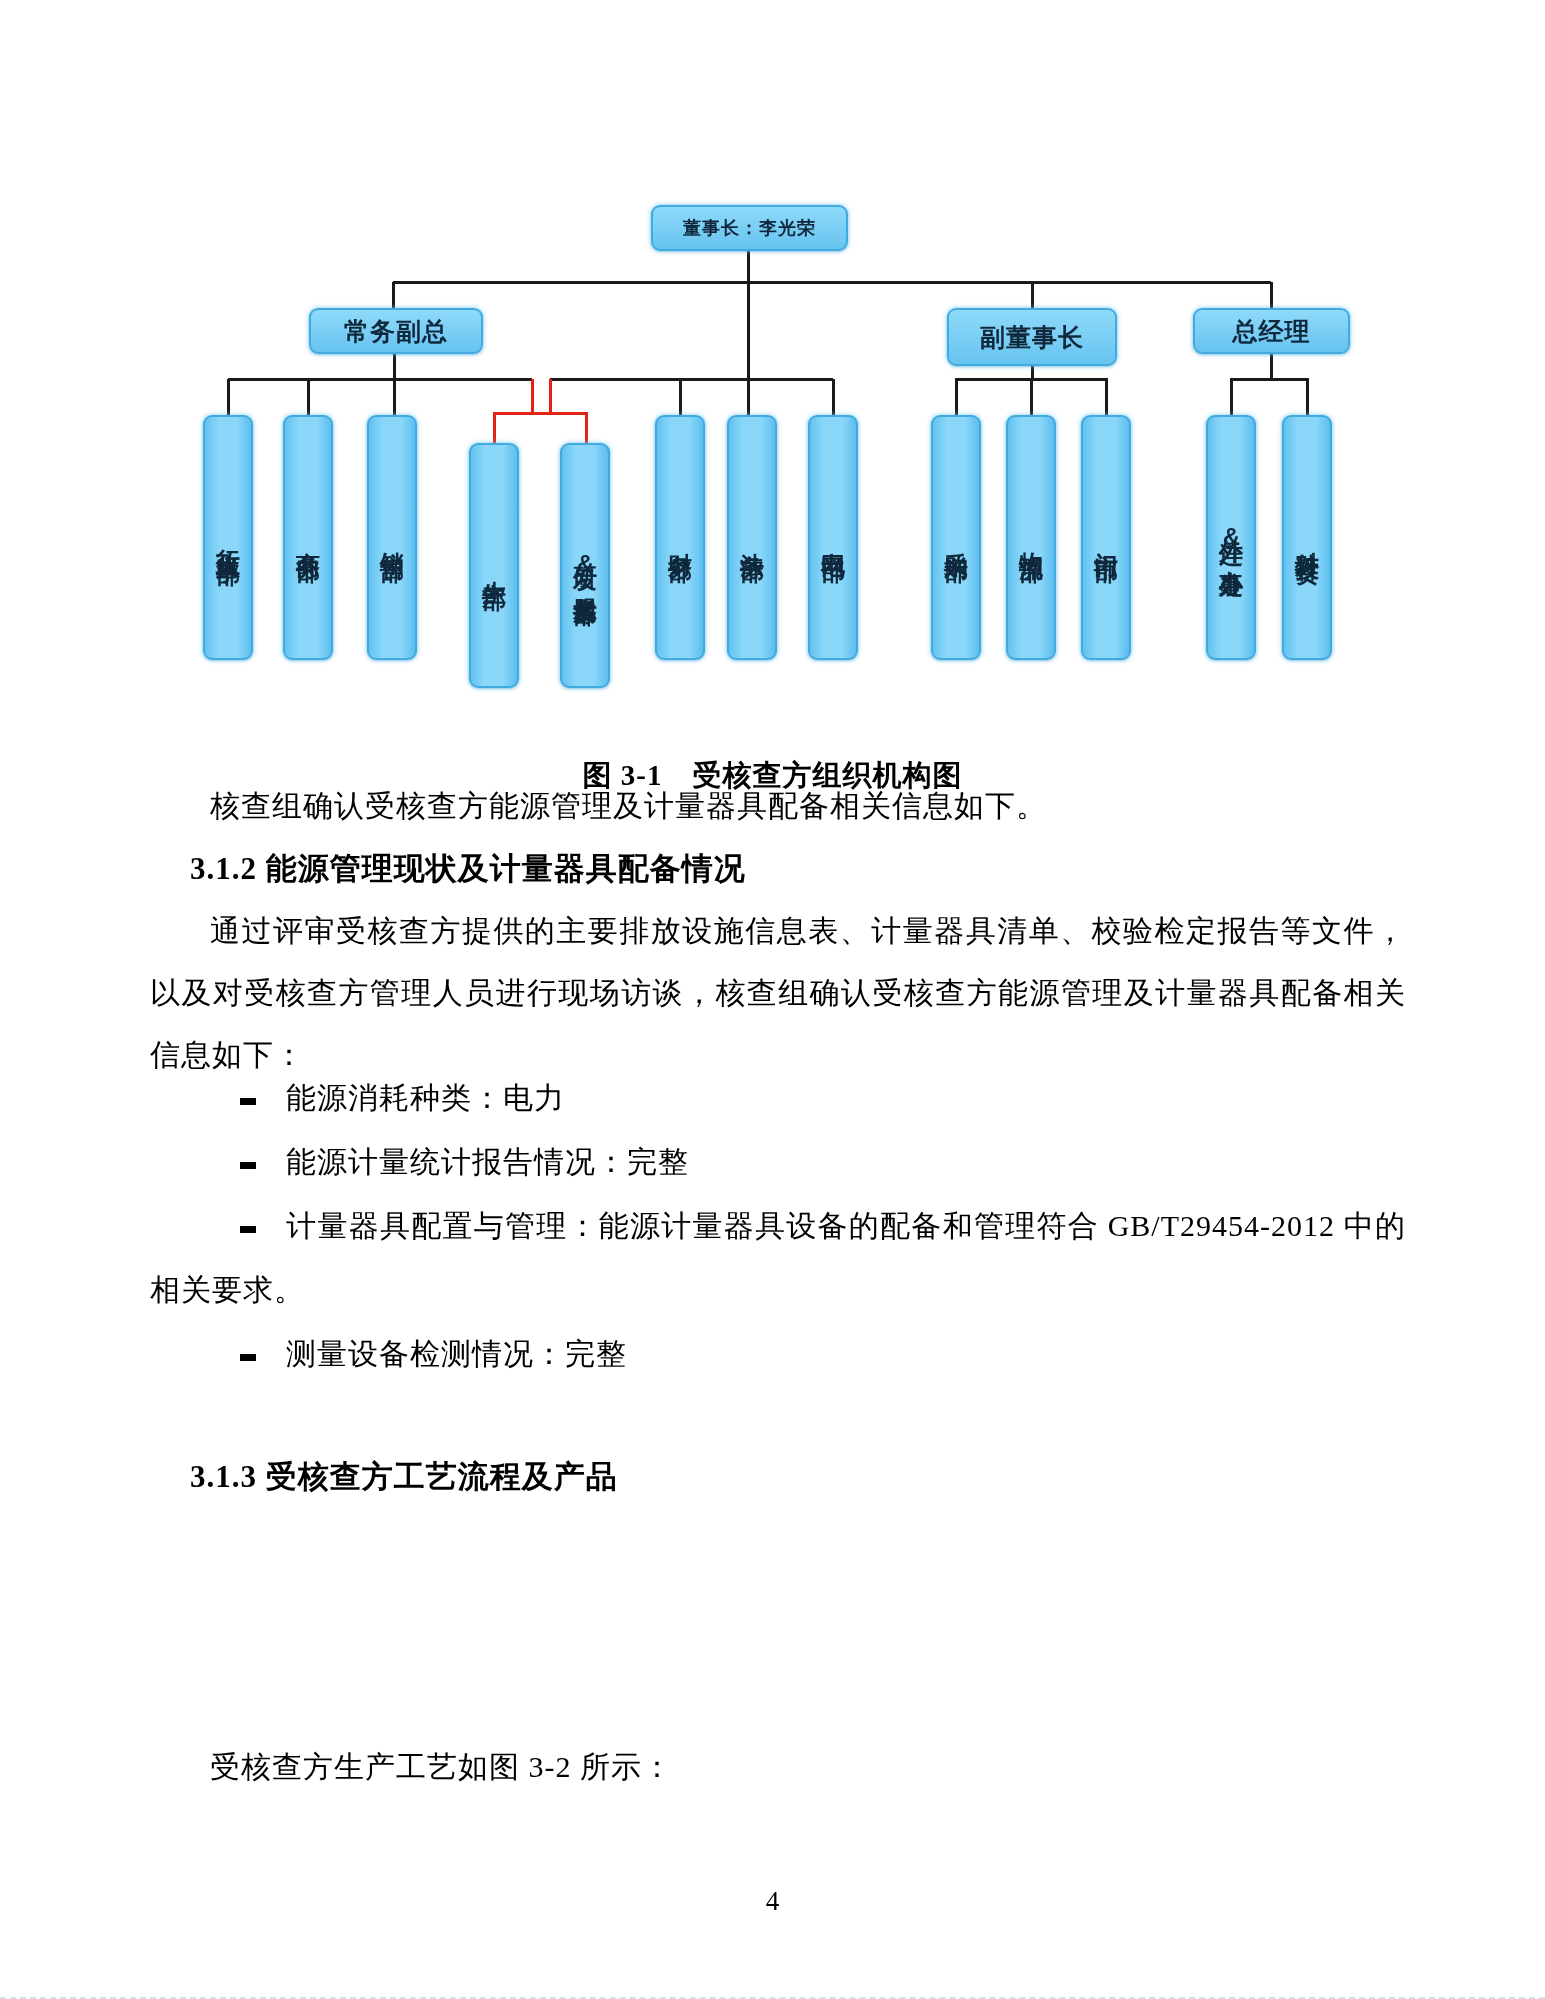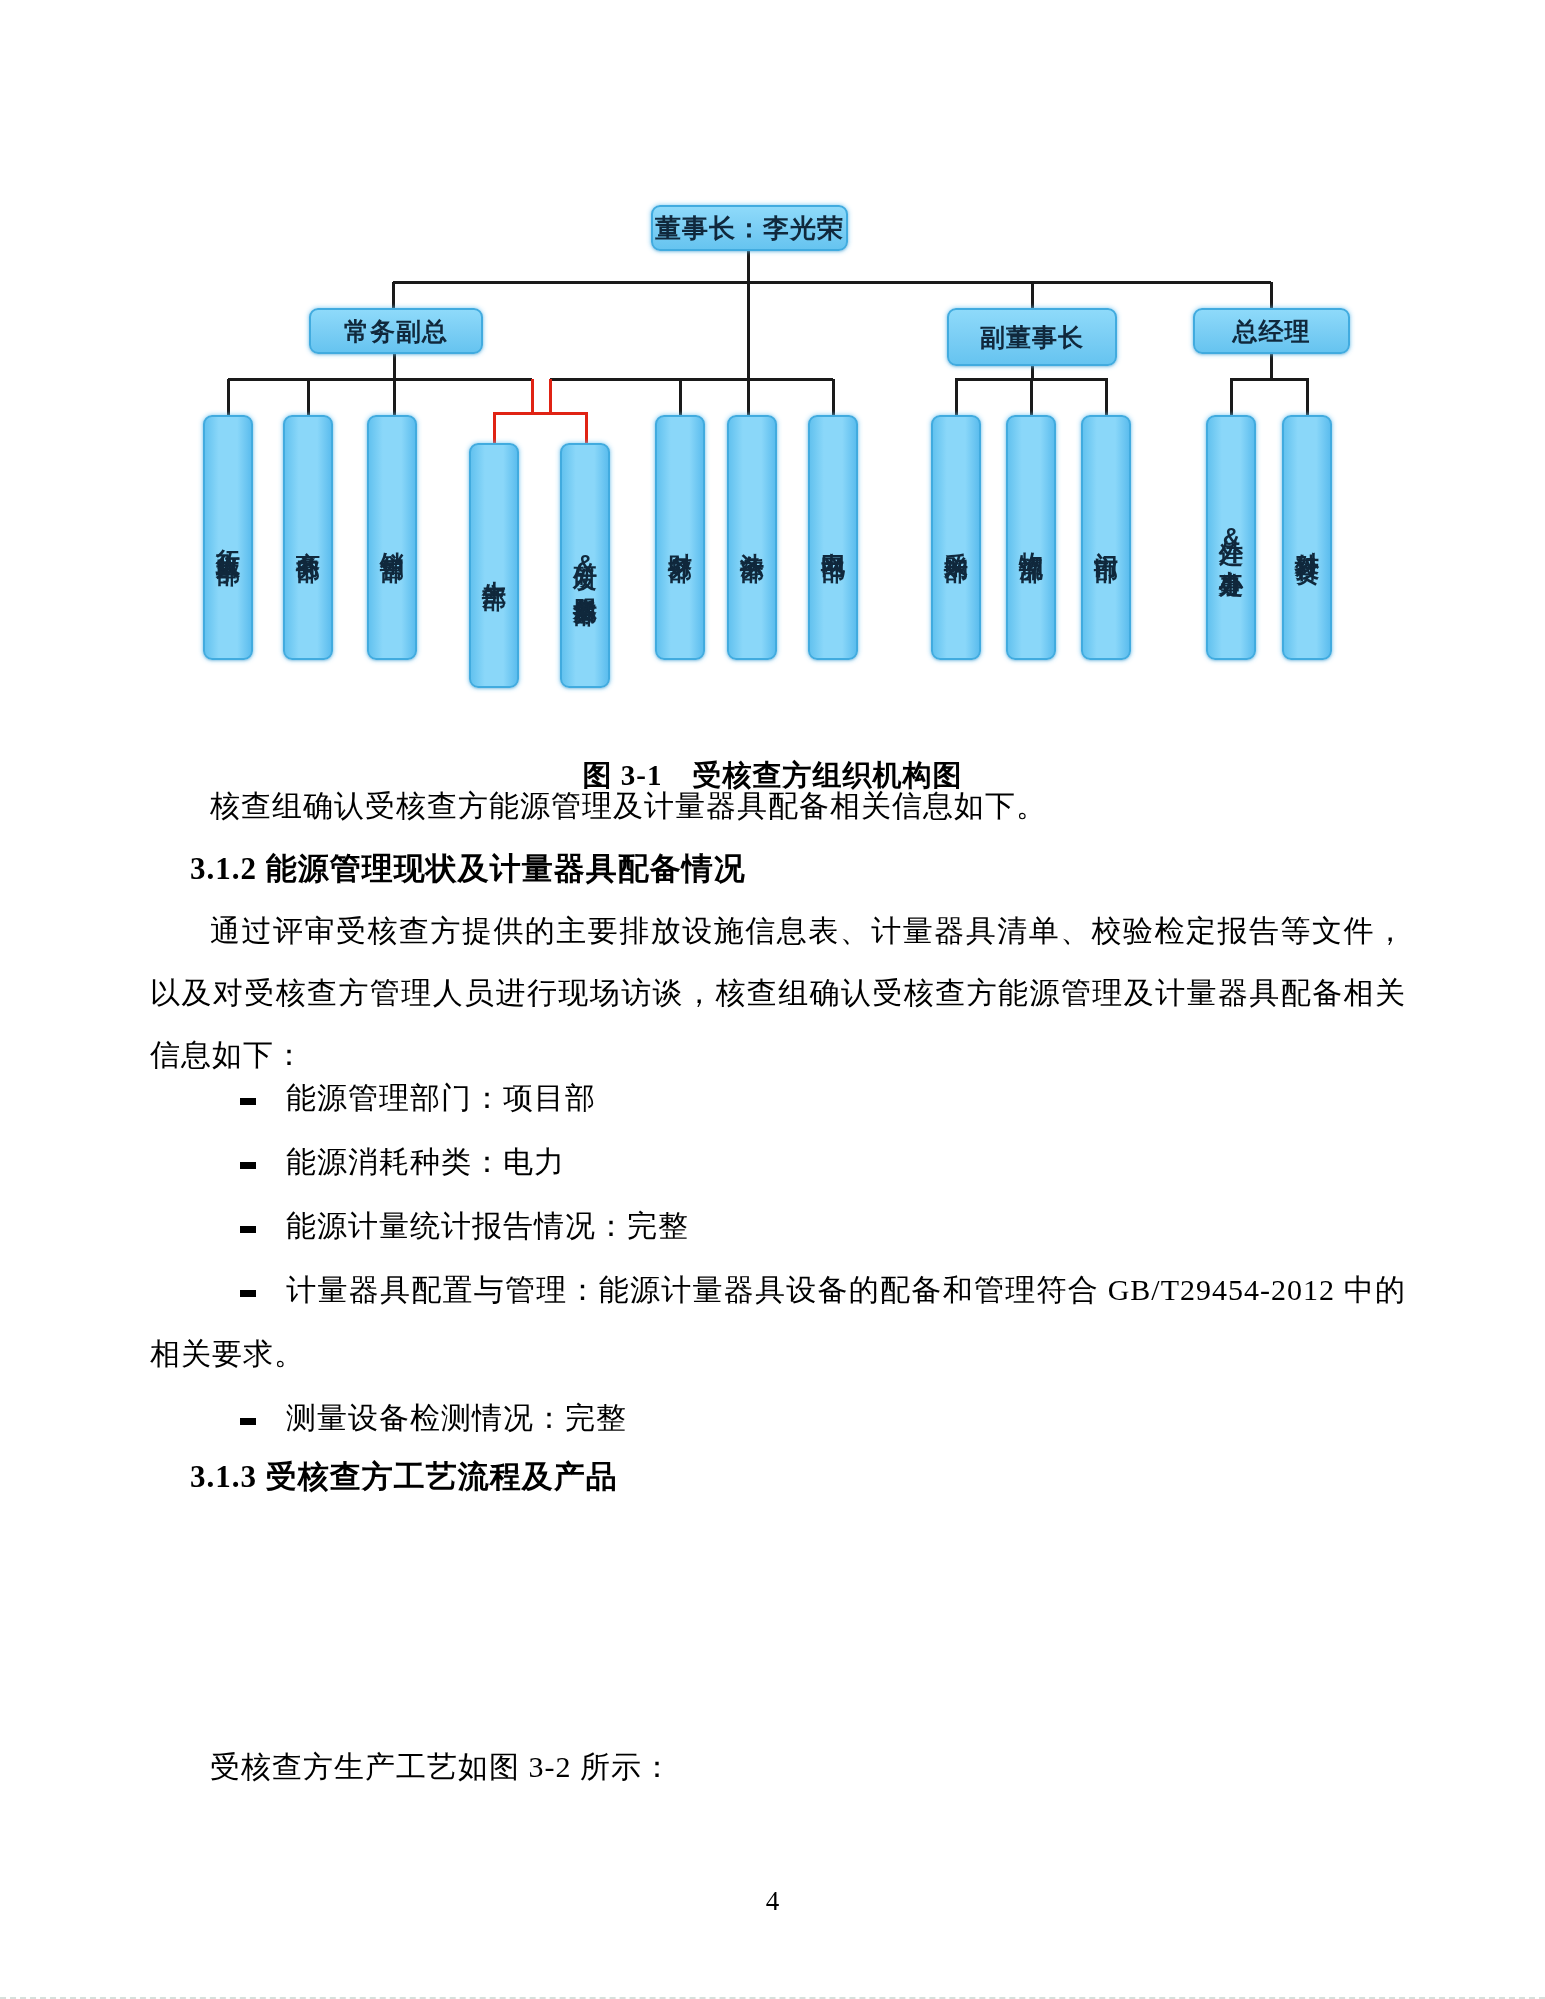--- a/index.html
+++ b/index.html
@@ -71,21 +71,21 @@
     <div class="ln" style="left:1230px;top:378px;width:79px;height:3px;"></div>
     <div class="ln" style="left:1230px;top:379px;width:3px;height:36px;"></div>
     <div class="ln" style="left:1306px;top:379px;width:3px;height:36px;"></div>
 
     <div class="ln red" style="left:531px;top:379px;width:3px;height:36px;"></div>
     <div class="ln red" style="left:549px;top:379px;width:3px;height:36px;"></div>
     <div class="ln red" style="left:493px;top:412px;width:95px;height:3px;"></div>
     <div class="ln red" style="left:493px;top:413px;width:3px;height:31px;"></div>
     <div class="ln red" style="left:585px;top:413px;width:3px;height:31px;"></div>
 
-    <div class="obox h" style="left:651px;top:205px;width:197px;height:46px;font-size:26px;">
+    <div class="obox h" style="left:651px;top:205px;width:197px;height:46px;font-size:18px;">
       <span>董事长：李光荣</span>
     </div>
 
     <div class="obox h" style="left:309px;top:308px;width:174px;height:46px;">
       <span>常务副总</span>
     </div>
     <div class="obox h" style="left:947px;top:308px;width:170px;height:58px;">
       <span>副董事长</span>
     </div>
     <div class="obox h" style="left:1193px;top:308px;width:157px;height:46px;">
@@ -135,21 +135,20 @@
 
   <div class="caption">图 3-1　受核查方组织机构图</div>
 
   <div class="tblock indent" style="top:775px;">核查组确认受核查方能源管理及计量器具配备相关信息如下。</div>
 
   <div class="headline" style="top:838px;">3.1.2 能源管理现状及计量器具配备情况</div>
 
   <div class="tblock indent" style="top:900px;">通过评审受核查方提供的主要排放设施信息表、计量器具清单、校验检定报告等文件，以及对受核查方管理人员进行现场访谈，核查组确认受核查方能源管理及计量器具配备相关信息如下：</div>
 
   <div class="bullets">
-    <p><span class="bmark"></span><span>能源管理部门：项目部</span></p>
     <p><span class="bmark"></span><span>能源消耗种类：电力</span></p>
     <p><span class="bmark"></span><span>能源计量统计报告情况：完整</span></p>
     <p><span class="bmark"></span><span>计量器具配置与管理：能源计量器具设备的配备和管理符合 GB/T29454-2012 中的相关要求。</span></p>
     <p><span class="bmark"></span><span>测量设备检测情况：完整</span></p>
   </div>
 
   <div class="headline" style="top:1446px;">3.1.3 受核查方工艺流程及产品</div>
 
 
   <div class="tblock indent" style="top:1736px;">受核查方生产工艺如图 3-2 所示：</div>

